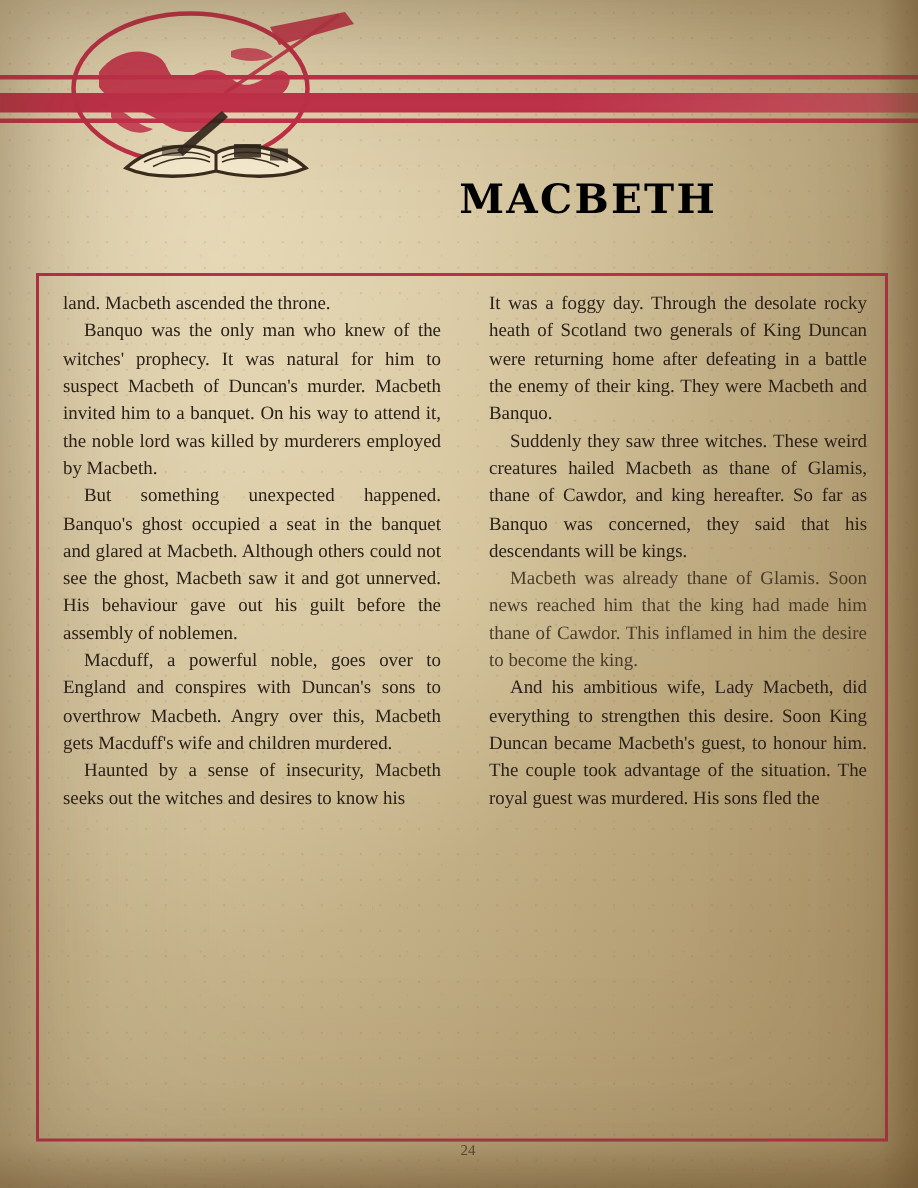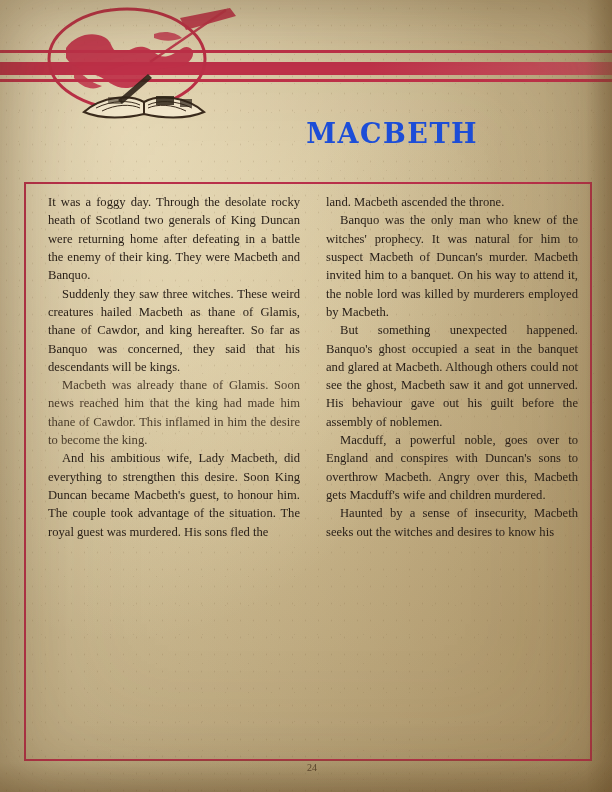--- a/index.html
+++ b/index.html
@@ -87,21 +87,21 @@
     left: 30px;
     top: 4px;
     width: 230px;
     height: 130px;
   }
 
   .title {
     position: absolute;
     right: 134px;
     top: 118px;
-    color: #1d4ed8;
+    color: #000000;
     font-family: "DejaVu Serif", serif;
     font-weight: bold;
     font-size: 27px;
     letter-spacing: 1.5px;
   }
 
   
   .frame {
     position: absolute;
     left: 24px;
@@ -214,33 +214,33 @@
 
       <path d="M88 96 L118 70 L122 74 L92 100 Z" fill="#2e2418" opacity="0.9"></path>
     </svg>
   </div>
 
   <div class="title">MACBETH</div>
 </div>
 
 <div class="frame">
   <div class="frame-inner">
-    <div class="col col-left">
-      <p class="first">It was a foggy day. Through the desolate rocky heath of Scotland two generals of King Duncan were returning home after defeating in a battle the enemy of their king. They were Macbeth and Banquo.</p>
-      <p>Suddenly they saw three witches. These weird creatures hailed Macbeth as thane of Glamis, thane of Cawdor, and king hereafter. So far as Banquo was concerned, they said that his descendants will be kings.</p>
-      <p class="faded">Macbeth was already thane of Glamis. Soon news reached him that the king had made him thane of Cawdor. This inflamed in him the desire to become the king.</p>
-      <p>And his ambitious wife, Lady Macbeth, did everything to strengthen this desire. Soon King Duncan became Macbeth's guest, to honour him. The couple took advantage of the situation. The royal guest was murdered. His sons fled the</p>
-    </div>
     <div class="col col-right">
       <p class="first">land. Macbeth ascended the throne.</p>
       <p>Banquo was the only man who knew of the witches' prophecy. It was natural for him to suspect Macbeth of Duncan's murder. Macbeth invited him to a banquet. On his way to attend it, the noble lord was killed by murderers employed by Macbeth.</p>
       <p>But something unexpected happened. Banquo's ghost occupied a seat in the banquet and glared at Macbeth. Although others could not see the ghost, Macbeth saw it and got unnerved. His behaviour gave out his guilt before the assembly of noblemen.</p>
       <p>Macduff, a powerful noble, goes over to England and conspires with Duncan's sons to overthrow Macbeth. Angry over this, Macbeth gets Macduff's wife and children murdered.</p>
       <p class="cut">Haunted by a sense of insecurity, Macbeth seeks out the witches and desires to know his</p>
     </div>
+    <div class="col col-left">
+      <p class="first">It was a foggy day. Through the desolate rocky heath of Scotland two generals of King Duncan were returning home after defeating in a battle the enemy of their king. They were Macbeth and Banquo.</p>
+      <p>Suddenly they saw three witches. These weird creatures hailed Macbeth as thane of Glamis, thane of Cawdor, and king hereafter. So far as Banquo was concerned, they said that his descendants will be kings.</p>
+      <p class="faded">Macbeth was already thane of Glamis. Soon news reached him that the king had made him thane of Cawdor. This inflamed in him the desire to become the king.</p>
+      <p>And his ambitious wife, Lady Macbeth, did everything to strengthen this desire. Soon King Duncan became Macbeth's guest, to honour him. The couple took advantage of the situation. The royal guest was murdered. His sons fled the</p>
+    </div>
   </div>
 </div>
 
 <div class="footer-line"></div>
 <div class="page-num">24</div>
 
 <div class="edge-dark-right"></div>
 <div class="edge-dark-bottom"></div>
 <div class="vignette"></div>
 

